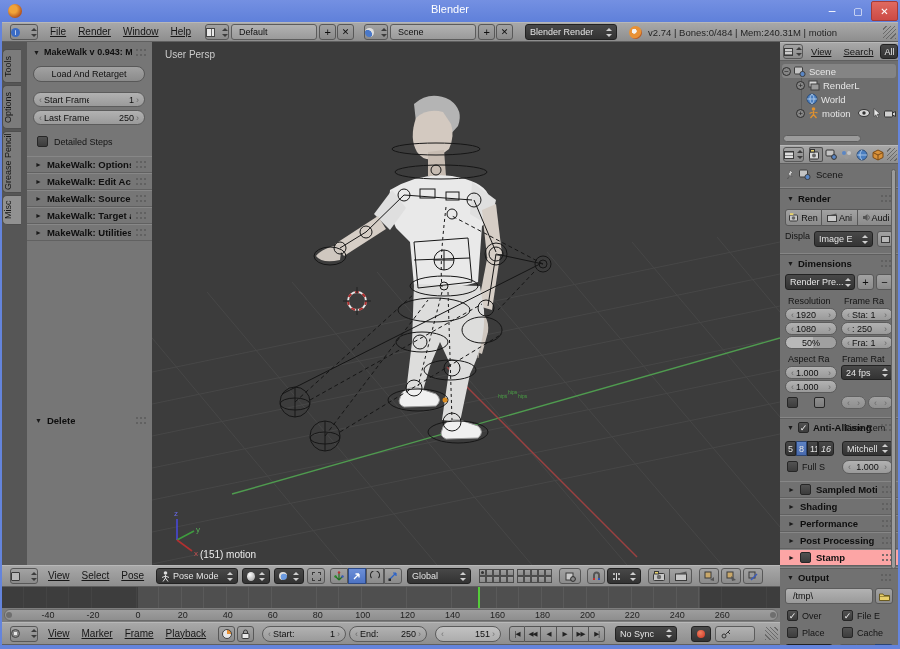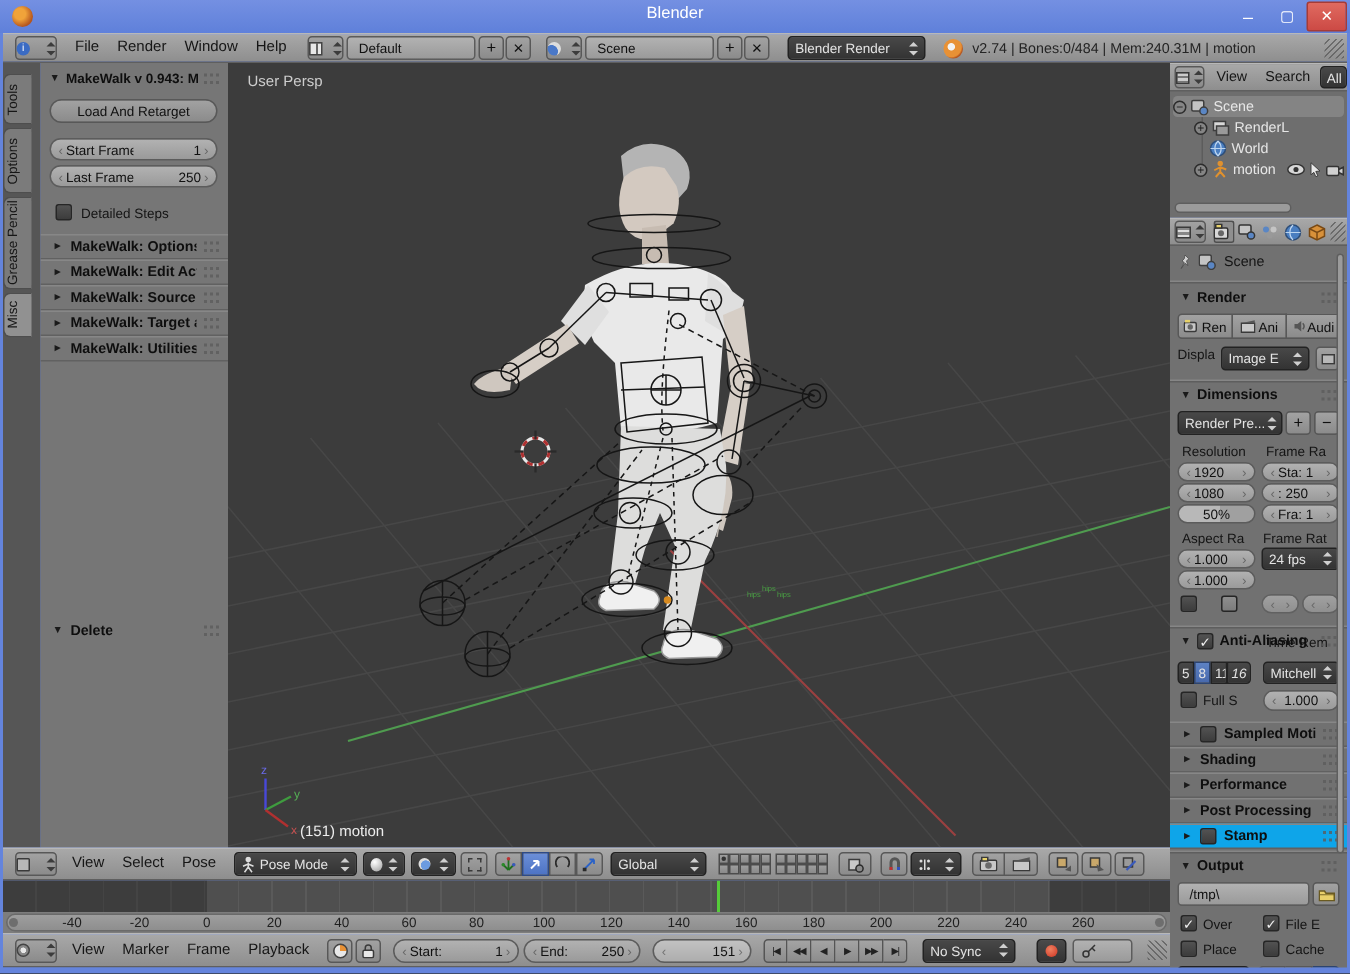--- a/index.html
+++ b/index.html
@@ -1,20 +1,20 @@
 <!DOCTYPE html>
 <html><head>
 <meta charset="utf-8">
 <style>
   html,body{margin:0;padding:0;background:#2a2a2a;}
   *{box-sizing:border-box;font-family:"Liberation Sans","DejaVu Sans",sans-serif;-webkit-user-select:none;user-select:none;}
   #window{position:relative;width:900px;height:649px;background:#6484dc;overflow:hidden;}
   .abs{position:absolute;}
   .hdr{background:linear-gradient(#a8a8a8,#8e8e8e);border-top:1px solid #b8b8b8;border-bottom:1px solid #5f5f5f;}
-  .menu{font-size:10px;color:#161616;line-height:20px;padding:17px 6px;cursor:default;}
+  .menu{font-size:10px;color:#161616;line-height:20px;padding:17px 6px;cursor:default;text-decoration:underline;}
   .btn{border-radius:3px;background:linear-gradient(#a2a2a2,#8b8b8b);border:1px solid #585858;color:#0f0f0f;font-size:9px;display:flex;align-items:center;justify-content:center;}
   .pill{border-radius:8px;background:linear-gradient(#b2b2b2,#9a9a9a);border:1px solid #5c5c5c;color:#101010;font-size:9px;display:flex;align-items:center;padding:0 5px;}
   .pill .la,.pill .ra{color:rgba(0,0,0,.38);font-size:9px;}
   .pill .mid{flex:1;text-align:left;padding:0 2px;white-space:nowrap;overflow:hidden;}
   .pill .midr{flex:1;text-align:right;padding:0 2px;}
   .dd{border-radius:3px;background:linear-gradient(#484848,#333);border:1px solid #222;color:#e4e4e4;font-size:9px;display:flex;align-items:center;padding:0 4px;white-space:nowrap;overflow:hidden;}
   .ud{width:7px;height:9px;position:relative;flex:none;margin-left:auto;}
   .ud::before,.ud::after{content:"";position:absolute;left:1px;border-left:3px solid transparent;border-right:3px solid transparent;}
   .ud::before{top:0;border-bottom:3px solid #cfcfcf;}
   .ud::after{bottom:0;border-top:3px solid #cfcfcf;}
@@ -794,21 +794,21 @@
         <div class="cpanel" style="background: rgb(113, 113, 113);">
           <span class="arr">►</span>
           <span class="cl">Performance</span>
           <span class="grip2"></span>
         </div>
         <div class="cpanel" style="background: rgb(113, 113, 113);">
           <span class="arr">►</span>
           <span class="cl">Post Processing</span>
           <span class="grip2"></span>
         </div>
-        <div class="cpanel" style="background: #0ea5e9;">
+        <div class="cpanel" style="background: #fca5a5;">
           <span class="arr">►</span>
           <span class="cb"></span>
           <span class="cl">Stamp</span>
           <span class="grip2"></span>
         </div>
       </div>
 
     <div class="sep abs" style="left:0;top:422px;width:118px;"></div>
     <div class="phdr" style="position:absolute;left:7px;top:427px;width:104px;">
       <span class="arr">▼</span>

